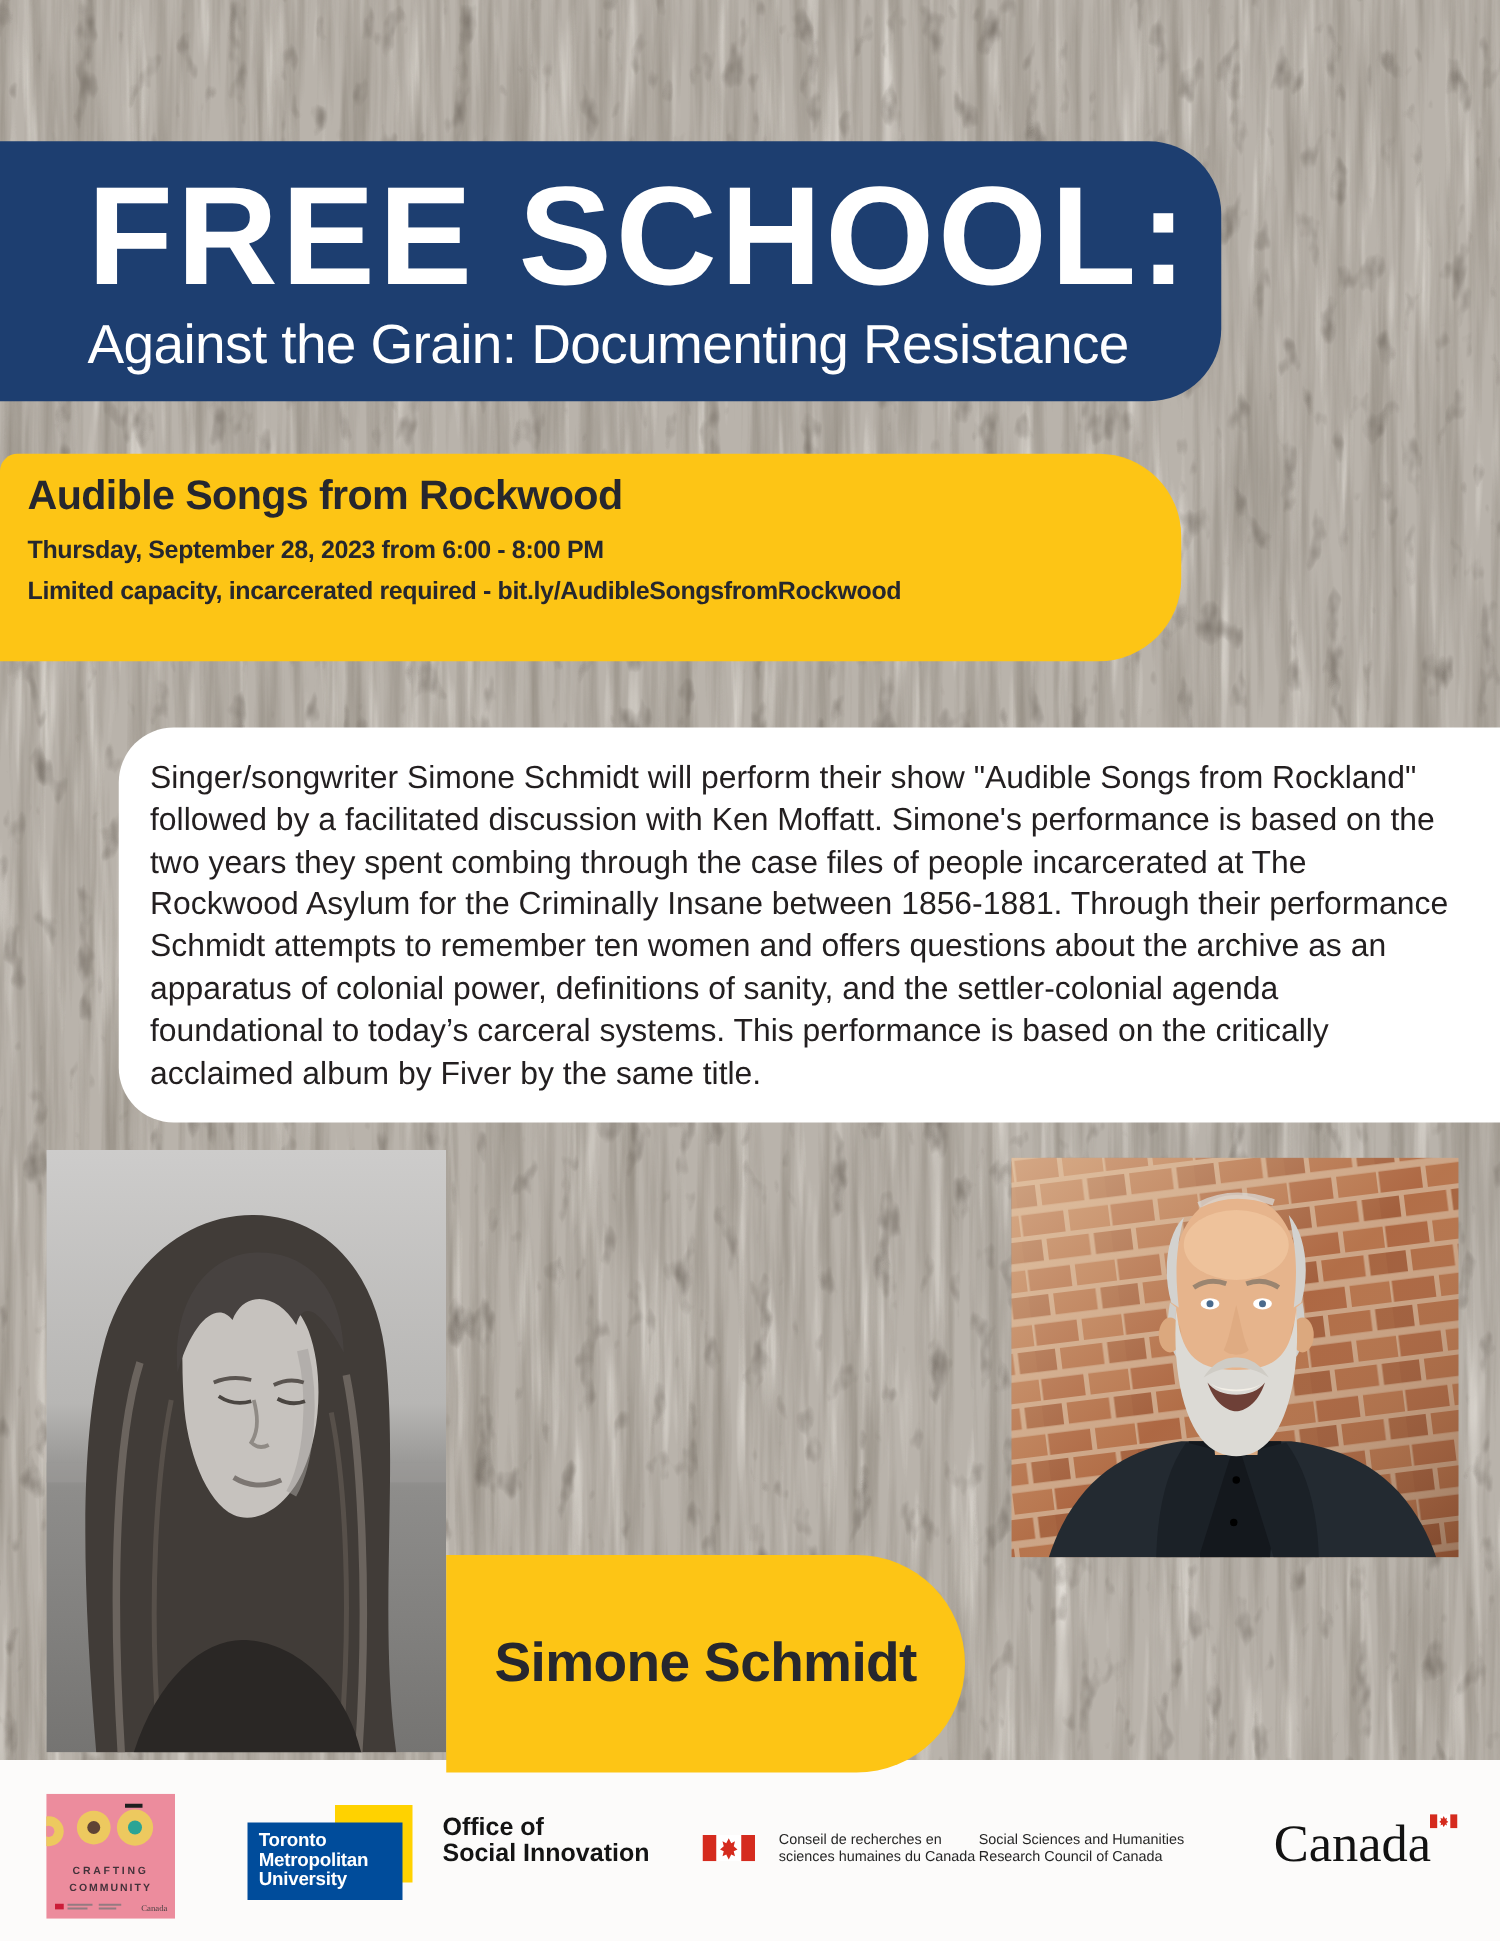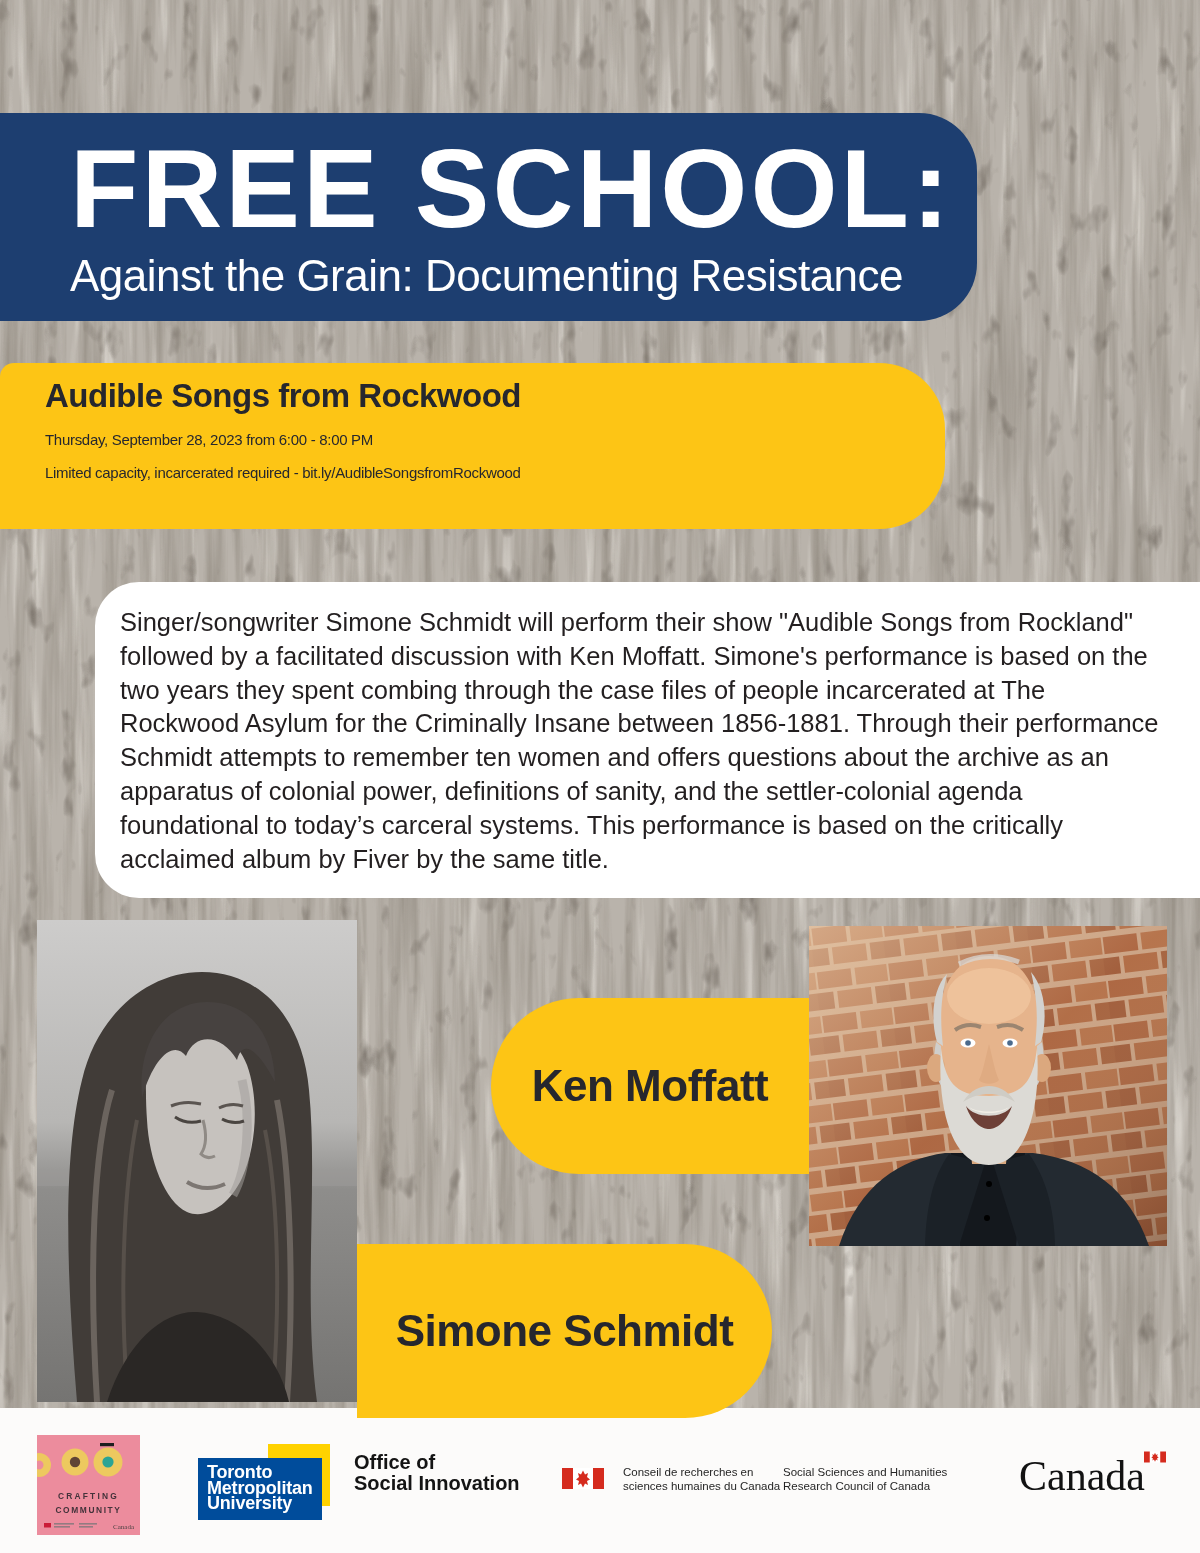--- a/index.html
+++ b/index.html
@@ -20,24 +20,24 @@
     margin-top:20px;color:#fff;font-weight:bold;
     font-size:112px;line-height:1.0;letter-spacing:3px;white-space:nowrap;
   }
   .free-sub{
     margin-top:6px;color:#fff;font-size:44px;letter-spacing:-0.5px;white-space:nowrap;
   }
   
   .event-banner{
     left:0;top:363px;width:945px;height:166px;z-index:2;
     background:var(--yellow,#fdc515);border-radius:14px 66px 66px 0;
-    padding:14px 0 0 45px;box-sizing:border-box;color:var(--ink,#26272e);
+    padding:14px 0 0 22px;box-sizing:border-box;color:var(--ink,#26272e);
   }
   .event-title{font-size:33px;font-weight:bold;letter-spacing:-0.5px;margin-bottom:9px;white-space:nowrap;}
-  .event-line{font-size:15px;line-height:32.5px;letter-spacing:-0.3px;white-space:nowrap;}
+  .event-line{font-size:20px;line-height:32.5px;letter-spacing:-0.3px;white-space:nowrap;font-weight:bold;}
   
   .desc-box{
     left:95px;top:582px;width:1105px;height:316px;z-index:2;
     background:#ffffff;border-radius:44px 0 0 44px;
     padding:24px 40px 12px 25px;box-sizing:border-box;
   }
   .desc-box p{
     margin:0;font-size:25.5px;line-height:33.8px;color:var(--text-black,#231f20);
   }
   
@@ -54,21 +54,21 @@
   .label-ken{left:491px;top:998px;width:318px;height:176px;border-radius:88px 0 0 88px;}
   .label-simone{left:357px;top:1208px;width:415px;height:174px;border-radius:0 87px 87px 0;margin-top:36px;}
   
   .footer{left:0;top:1408px;width:1200px;height:145px;background:#fcfbfa;z-index:2;}
   .footer .abs{position:absolute;}
   .cc-logo{left:37px;top:27px;width:103px;height:100px;}
   .tmu{left:198px;top:36px;width:134px;height:84px;}
   .tmu-yellow{left:70px;top:0;width:62px;height:62px;background:var(--tmu-yellow,#ffd200);}
   .tmu-blue{
     left:0;top:14px;width:124px;height:62px;background:var(--tmu-blue,#004c9b);
-    color:#fff;font-weight:bold;font-size:18px;line-height:15.5px;
+    color:#fff;font-weight:bold;font-size:15px;line-height:15.5px;
     padding:7px 0 14px 9px;box-sizing:border-box;letter-spacing:-0.2px;
   }
   .osi{left:354px;top:44px;font-size:20px;font-weight:bold;line-height:21px;color:#141414;}
   .sshrc-flag{left:562px;top:60px;}
   .sshrc-fr{left:623px;top:57px;font-size:11.5px;line-height:14px;color:#262626;}
   .sshrc-en{left:783px;top:57px;font-size:11.5px;line-height:14px;color:#262626;}
   .canada-wm{left:1019px;top:44px;font-family:"Liberation Serif",serif;font-size:42px;color:#121212;}
   .canada-wm .wm-flag{position:absolute;right:-7px;top:-2px;}
   .canada-word{position:relative;padding-right:14px;}
 </style>
@@ -185,23 +185,20 @@
       <circle cx="159" cy="117" r="2.8" fill="#4a6a8c"></circle>
       <circle cx="201" cy="117" r="2.8" fill="#4a6a8c"></circle>
       <path d="M180,118 C184,134 186,146 190,154 C186,159 174,159 170,154 C174,146 176,134 180,118 Z" fill="#dfab82"></path>
       <path d="M132,122 C128,180 142,226 166,236 C175,240 185,240 194,236 C218,226 232,180 228,122 C224,154 216,170 180,170 C144,170 136,154 132,122 Z" fill="#dcdad5"></path>
       <path d="M154,176 C162,163 172,160 180,160 C188,160 198,163 206,176 C197,170 188,168 180,168 C172,168 163,170 154,176 Z" fill="#cfccc5"></path>
       <path d="M157,180 C166,193 194,193 203,180 C197,198 186,203 180,203 C174,203 163,198 157,180 Z" fill="#6e4037"></path>
       <path d="M160,181 C168,189 192,189 200,181 C192,187 168,187 160,181 Z" fill="#f2eee6"></path>
     </svg>
   </div>
 
-  <div class="abs name-label label-ken">
-    <span>Ken Moffatt</span>
-  </div>
   <div class="abs name-label label-simone">
     <span>Simone Schmidt</span>
   </div>
 
   <div class="abs footer">
 
     <svg class="abs cc-logo" width="103" height="100" viewBox="0 0 103 100">
       <rect width="103" height="100" fill="#ec8c9d"></rect>
       <g>
         <circle cx="2" cy="30" r="12" fill="#edc95f"></circle>

